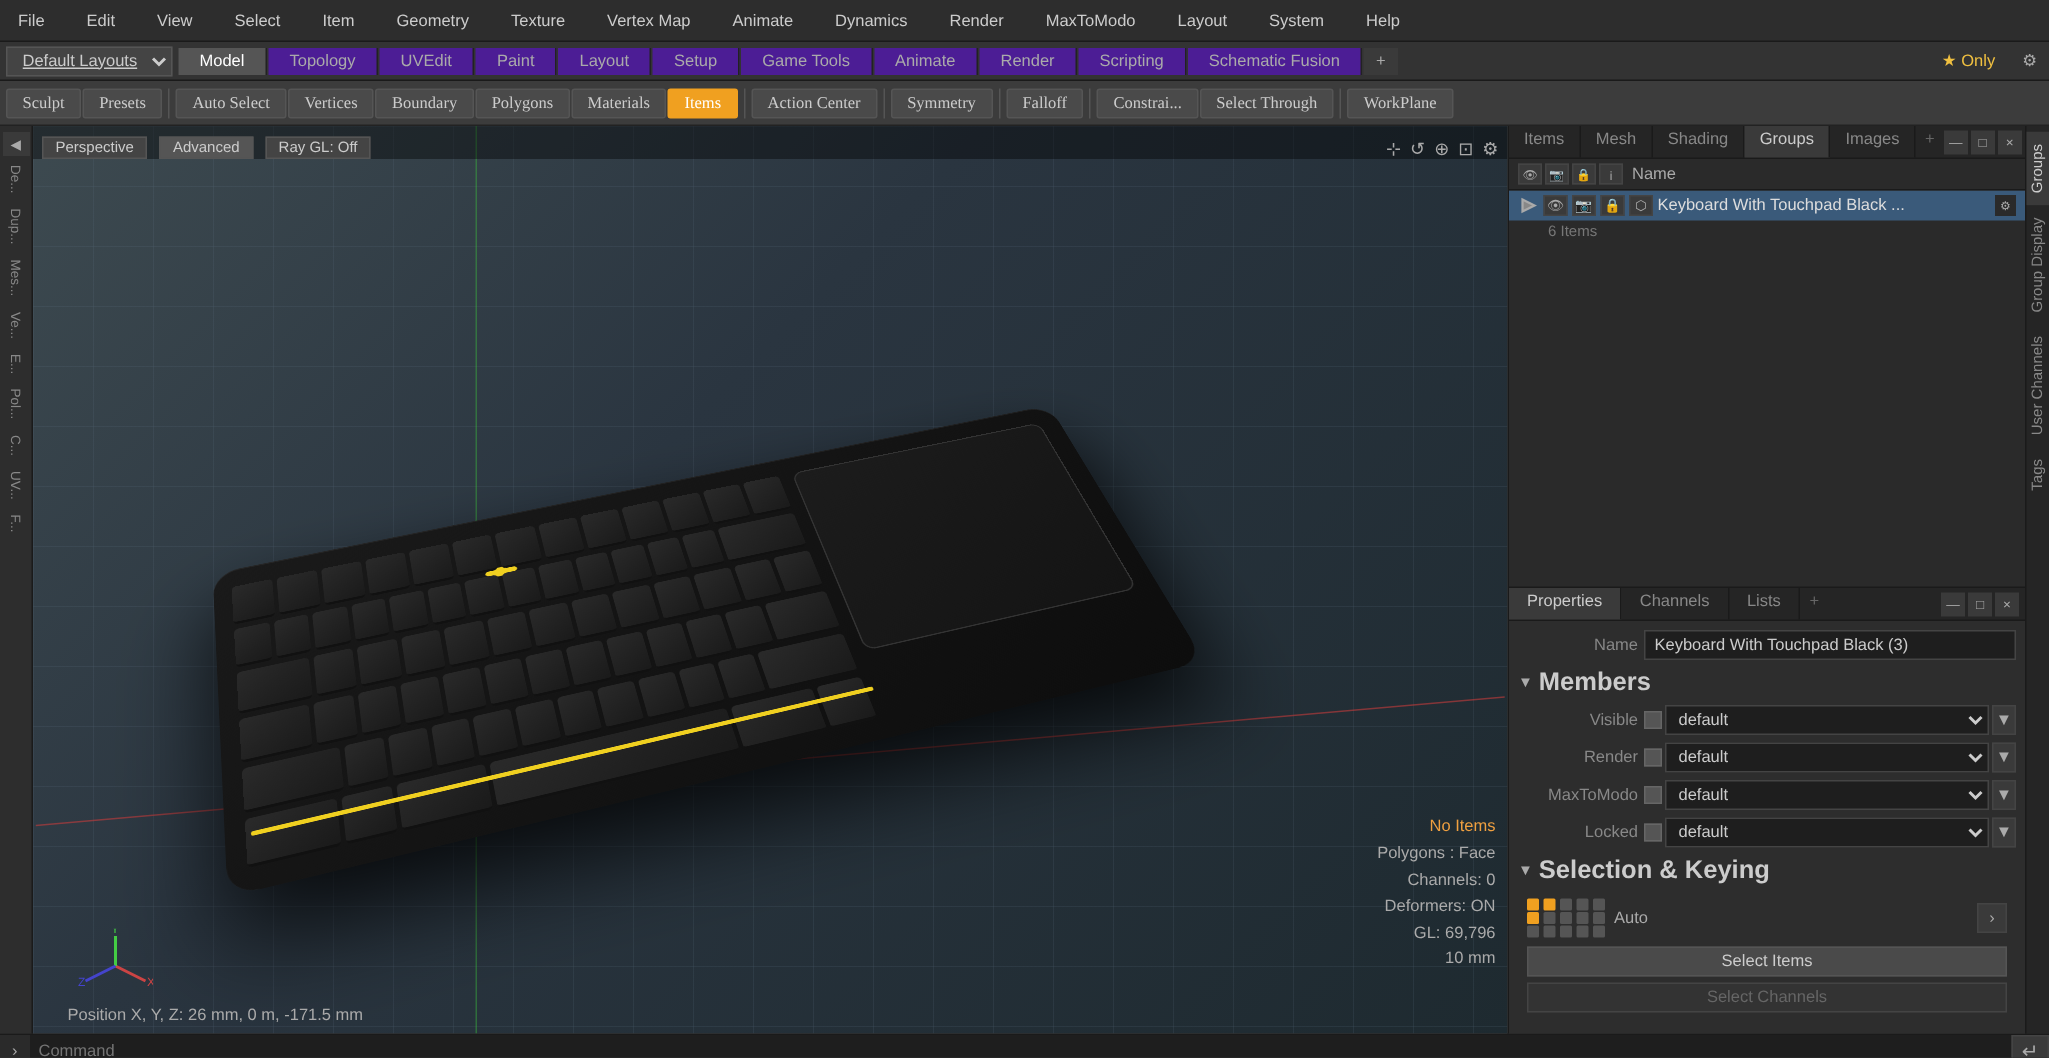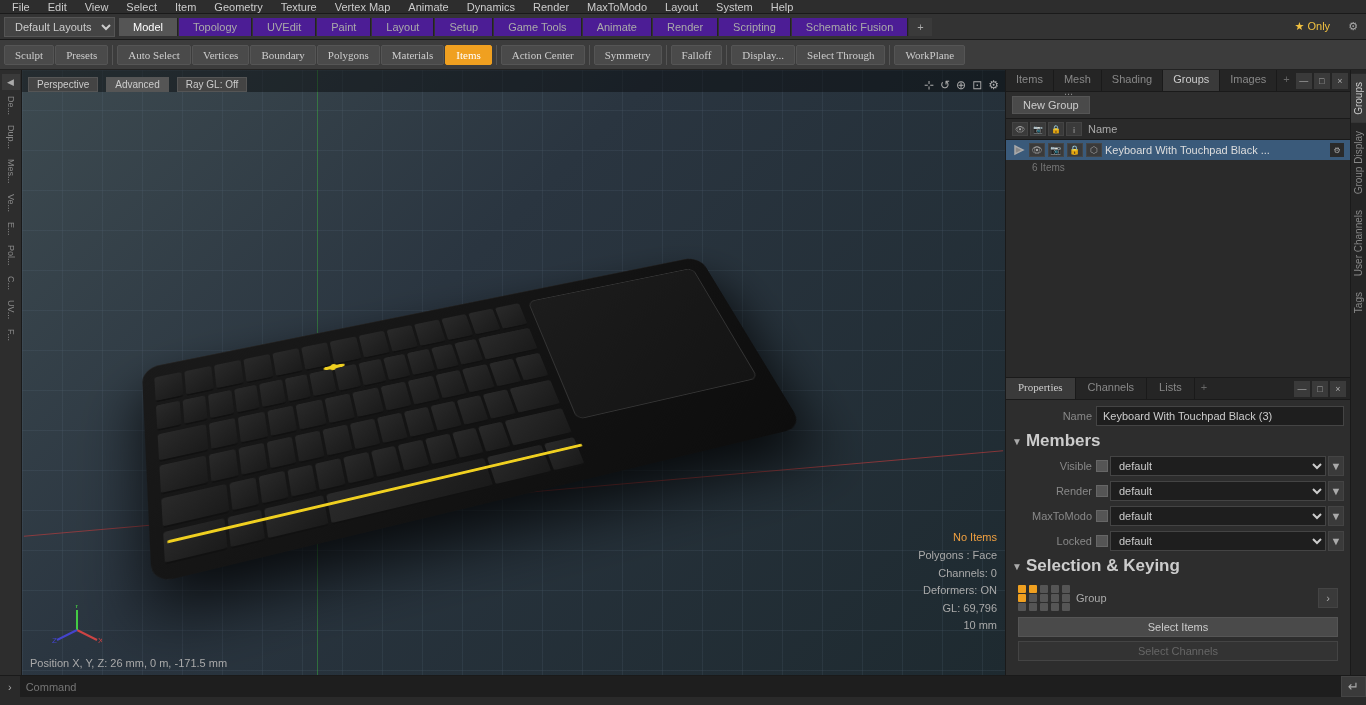--- a/index.html
+++ b/index.html
@@ -1,24 +1,24 @@
 <!DOCTYPE html>
 <html><head>
   <meta charset="utf-8">
   <style>
     * { margin: 0; padding: 0; box-sizing: border-box; }
     body { width: 1366px; height: 705px; overflow: hidden; background: #2a2a2a; font-family: Arial, sans-serif; font-size: 11px; color: #ccc; }
 
     
-    #menu-bar { display: flex; align-items: center; background: #2d2d2d; height: 14px; border-bottom: 1px solid #1a1a1a; padding: 0 4px; gap: 2px; }
+    #menu-bar { display: flex; align-items: center; background: #2d2d2d; height: 28px; border-bottom: 1px solid #1a1a1a; padding: 0 4px; gap: 12px; }
     .menu-item { padding: 2px 8px; cursor: pointer; color: #ccc; font-size: 11px; }
 
     
     #layout-bar { display: flex; align-items: center; background: #333; height: 26px; border-bottom: 1px solid #1a1a1a; }
-    #layout-dropdown { background: #444; color: #ccc; border: 1px solid #555; padding: 2px 6px; font-size: 11px; height: 20px; margin: 0 4px; }
+    #layout-dropdown { background: #444; color: #ccc; border: 1px solid #555; padding: 2px 6px; font-size: 11px; height: 20px; margin: 0 4px; text-decoration: underline; }
     .layout-tabs { display: flex; align-items: center; flex: 1; gap: 1px; }
     .layout-tab { padding: 3px 14px; background: #4c1d95; color: #aaa; font-size: 11px; cursor: pointer; border-right: 1px solid #222; }
     .layout-tab.active { background: #555; color: #fff; }
     .layout-tab-add { padding: 3px 8px; background: #3a3a3a; color: #aaa; cursor: pointer; }
     .star-only { margin-left: auto; padding: 3px 10px; color: #f0c040; font-size: 11px; }
     .settings-btn { padding: 3px 8px; color: #aaa; }
 
     
     #toolbar { display: flex; align-items: center; background: #3c3c3c; height: 30px; border-bottom: 1px solid #222; gap: 1px; padding: 0 4px; font-family: Liberation Serif, serif; }
     .toolbar-btn { padding: 3px 10px; background: #4a4a4a; color: #ccc; font-size: 11px; cursor: pointer; border: 1px solid #555; border-radius: 2px; display: flex; align-items: center; gap: 4px; }
@@ -51,21 +51,21 @@
     .key.widest { flex: 5; }
     .touchpad { position: absolute; right: 15px; top: 15px; width: 195px; height: 160px; background: linear-gradient(145deg, #1c1c1c, #141414); border-radius: 8px; border: 1px solid #333; }
     .yellow-line { position: absolute; bottom: 35px; left: 15px; right: 215px; height: 3px; background: #f0d020; border-radius: 2px; }
     .yellow-dot { position: absolute; top: 45px; left: 180px; width: 22px; height: 8px; background: #f0d020; border-radius: 50%; transform: rotateX(20deg); }
     .grid-lines { position: absolute; top: 0; left: 0; right: 0; bottom: 0; background-image: linear-gradient(rgba(100,120,140,0.15) 1px, transparent 1px), linear-gradient(90deg, rgba(100,120,140,0.15) 1px, transparent 1px); background-size: 40px 40px; }
     .axis-x { position: absolute; bottom: 30%; left: 0; right: 0; height: 1px; background: rgba(200,60,60,0.6); transform: rotate(-5deg); }
     .axis-y { position: absolute; top: 0; bottom: 0; left: 30%; width: 1px; background: rgba(60,200,60,0.4); }
 
     
     #viewport-stats { position: absolute; bottom: 40px; right: 8px; text-align: right; font-size: 11px; color: #aaa; line-height: 1.6; }
-    #viewport-coords { position: absolute; bottom: 6px; left: 8px; font-size: 11px; color: #aaa; }
+    #viewport-coords { position: absolute; bottom: 6px; left: 23px; font-size: 11px; color: #aaa; }
     .no-items { color: #f0a040; }
 
     
     #axes-widget { position: absolute; bottom: 20px; left: 30px; width: 50px; height: 50px; }
 
     
     #right-panel { width: 345px; background: #2d2d2d; border-left: 1px solid #1a1a1a; display: flex; flex-direction: column; }
 
     
     #rp-tabs { display: flex; background: #252525; border-bottom: 1px solid #1a1a1a; height: 22px; }
@@ -88,21 +88,21 @@
     .group-item { display: flex; align-items: center; padding: 3px 6px; background: #3a5a7a; cursor: pointer; gap: 3px; }
     .gi-icon { width: 14px; height: 14px; display: flex; align-items: center; justify-content: center; }
     .gi-icon svg { width: 12px; height: 12px; }
     .gi-name { flex: 1; color: #ddd; font-size: 11px; }
     .gi-ctrl { width: 14px; height: 14px; background: #2a2a2a; display: flex; align-items: center; justify-content: center; font-size: 8px; color: #aaa; cursor: pointer; }
 
     
     #props-panel { background: #2d2d2d; border-top: 1px solid #1a1a1a; }
     #props-tabs { display: flex; background: #252525; border-bottom: 1px solid #1a1a1a; height: 22px; }
     .props-tab { padding: 3px 12px; font-size: 11px; color: #888; cursor: pointer; border-right: 1px solid #1a1a1a; }
-    .props-tab.active { background: #3a3a3a; color: #ccc; font-family: Liberation Serif, serif; }
+    .props-tab.active { background: #3a3a3a; color: #ccc; }
     .props-tab-add { padding: 3px 6px; color: #666; }
     .props-tab-controls { display: flex; align-items: center; margin-left: auto; gap: 2px; padding-right: 4px; }
 
     #props-content { padding: 6px; }
     .prop-row { display: flex; align-items: center; margin-bottom: 5px; gap: 4px; }
     .prop-label { color: #888; font-size: 11px; text-align: right; width: 80px; flex-shrink: 0; }
     .prop-input { flex: 1; background: #1e1e1e; border: 1px solid #444; color: #ccc; padding: 2px 6px; font-size: 11px; height: 20px; }
     .prop-dropdown-row { display: flex; align-items: center; gap: 2px; flex: 1; }
     .prop-color-dot { width: 12px; height: 12px; background: #555; border: 1px solid #666; flex-shrink: 0; }
     .prop-dropdown { flex: 1; background: #1e1e1e; border: 1px solid #444; color: #ccc; padding: 1px 4px; font-size: 11px; height: 20px; }
@@ -188,21 +188,21 @@
   <div class="toolbar-btn">Polygons</div>
   <div class="toolbar-btn">Materials</div>
   <div class="toolbar-btn active">Items</div>
   <div class="toolbar-sep"></div>
   <div class="toolbar-btn">Action Center</div>
   <div class="toolbar-sep"></div>
   <div class="toolbar-btn">Symmetry</div>
   <div class="toolbar-sep"></div>
   <div class="toolbar-btn">Falloff</div>
   <div class="toolbar-sep"></div>
-  <div class="toolbar-btn">Display...</div>
+  <div class="toolbar-btn">Constrai...</div>
   <div class="toolbar-btn">Select Through</div>
   <div class="toolbar-sep"></div>
   <div class="toolbar-btn">WorkPlane</div>
 </div>
 
 <div id="main">
 
   <div id="left-sidebar">
     <div class="sidebar-icon">◀</div>
     <div class="sidebar-label">De...</div>
@@ -361,23 +361,20 @@
       <div class="rp-tab active">Groups</div>
       <div class="rp-tab">Images</div>
       <div class="rp-tab-add">+</div>
       <div class="rp-tab-controls">
         <div class="rp-ctrl-btn">—</div>
         <div class="rp-ctrl-btn">□</div>
         <div class="rp-ctrl-btn">×</div>
       </div>
     </div>
 
-    <div id="gp-header">
-      <button class="new-group-btn">New Group</button>
-    </div>
 
     <div id="groups-list-header">
       <div class="col-btn">👁</div>
       <div class="col-btn">📷</div>
       <div class="col-btn">🔒</div>
       <div class="col-btn">ℹ</div>
       <div class="col-label">Name</div>
     </div>
 
     <div id="groups-list" style="height:160px; overflow-y:auto;">
@@ -483,21 +480,21 @@
               <div class="sk-dot"></div>
               <div class="sk-dot"></div>
               <div class="sk-dot"></div>
               <div class="sk-dot"></div>
               <div class="sk-dot"></div>
               <div class="sk-dot"></div>
               <div class="sk-dot"></div>
               <div class="sk-dot"></div>
               <div class="sk-dot"></div>
             </div>
-            <span class="sk-none-label">Group</span>
+            <span class="sk-none-label">Auto</span>
             <div style="margin-left:auto;">
               <div class="sk-arrow">›</div>
             </div>
           </div>
           <button class="sk-btn">Select Items</button>
           <button class="sk-btn disabled">Select Channels</button>
         </div>
       </div>
     </div>
   </div>

